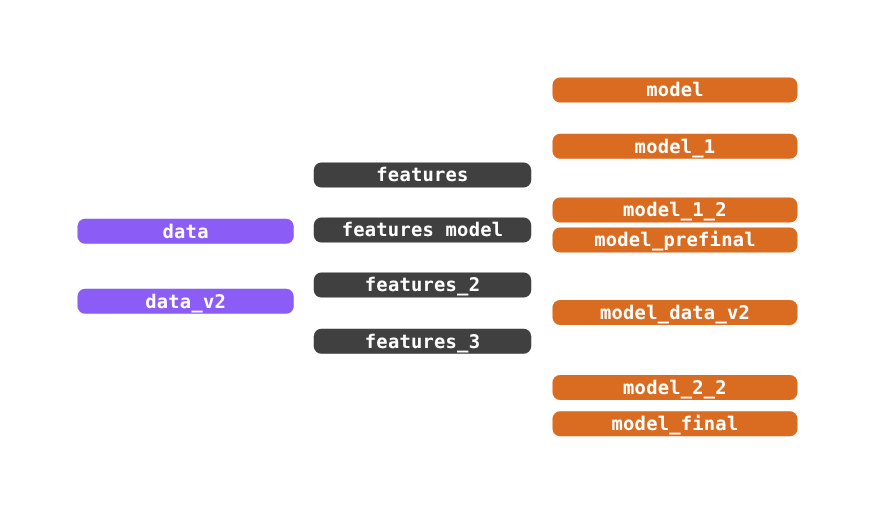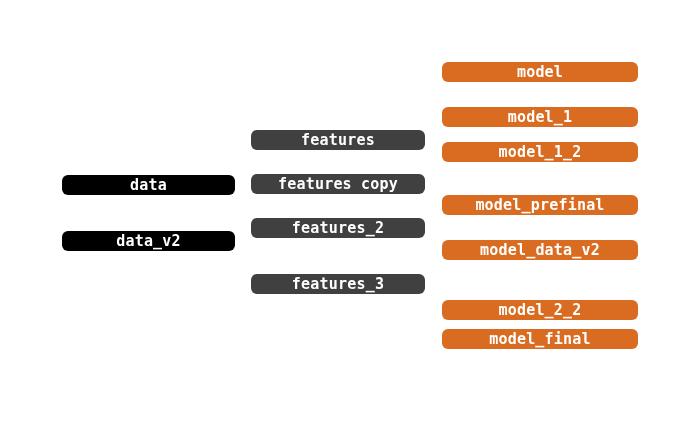--- a/index.html
+++ b/index.html
@@ -33,21 +33,21 @@
     box-sizing: border-box;
     color: #ffffff;
     font-family: "DejaVu Sans Mono", "Liberation Mono", monospace;
     font-weight: bold;
     font-size: 15px;
     letter-spacing: 0.2px;
     line-height: 1;
     white-space: nowrap;
     user-select: none;
   }
-  .col-data .node   { left: 62px;  width: 173px; background: #000000; }
+  .col-data .node   { left: 62px;  width: 173px; background: #8b5cf6; }
   .col-feat .node   { left: 251px; width: 174px; background: #404040; }
   .col-model .node  { left: 442px; width: 196px; background: #d96c21; }
 </style>
 </head>
 <body>
 
 <div id="canvas">
 
   <div class="column col-data">
     <div class="node" style="top:175px">
@@ -56,41 +56,41 @@
     <div class="node" style="top:231px">
       <span>data_v2</span>
     </div>
   </div>
 
   <div class="column col-feat">
     <div class="node" style="top:130px">
       <span>features</span>
     </div>
     <div class="node" style="top:174px">
-      <span>features copy</span>
+      <span>features model</span>
     </div>
     <div class="node" style="top:218px">
       <span>features_2</span>
     </div>
-    <div class="node" style="top:274px">
+    <div class="node" style="top:263px">
       <span>features_3</span>
     </div>
   </div>
 
   <div class="column col-model">
     <div class="node" style="top:62px">
       <span>model</span>
     </div>
     <div class="node" style="top:107px">
       <span>model_1</span>
     </div>
-    <div class="node" style="top:142px">
+    <div class="node" style="top:158px">
       <span>model_1_2</span>
     </div>
-    <div class="node" style="top:195px">
+    <div class="node" style="top:182px">
       <span>model_prefinal</span>
     </div>
     <div class="node" style="top:240px">
       <span>model_data_v2</span>
     </div>
     <div class="node" style="top:300px">
       <span>model_2_2</span>
     </div>
     <div class="node" style="top:329px">
       <span>model_final</span>

